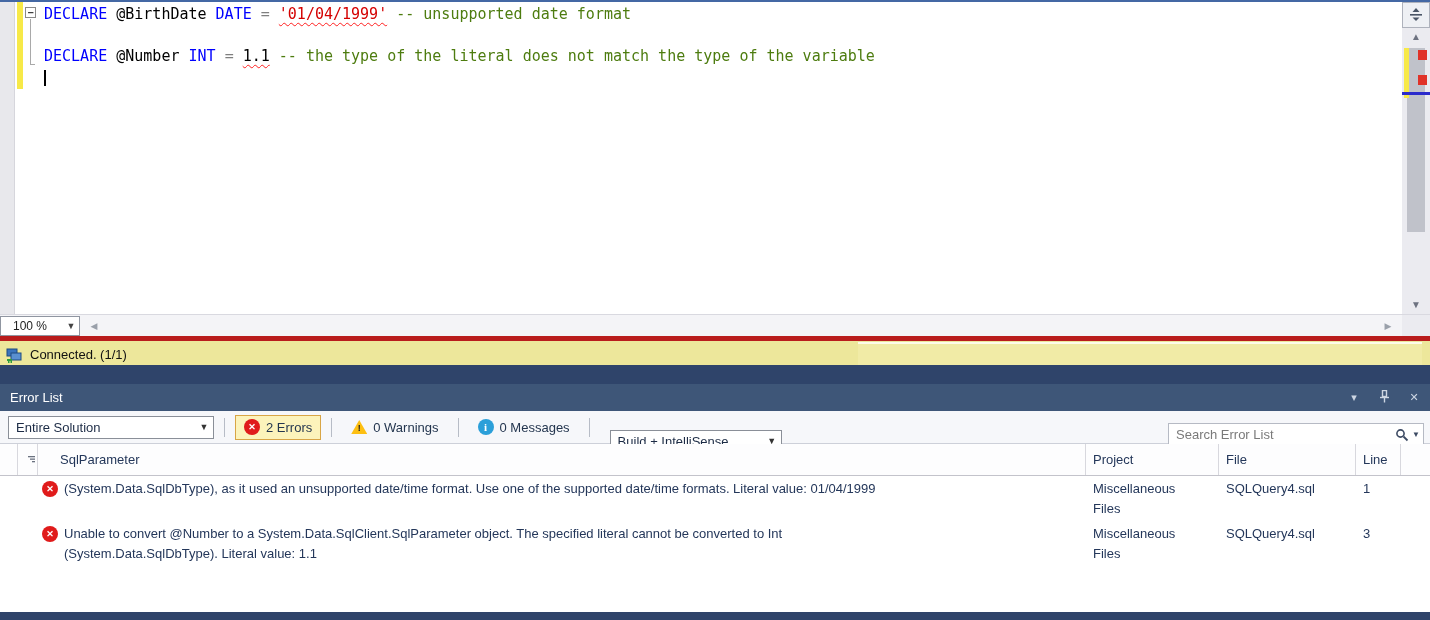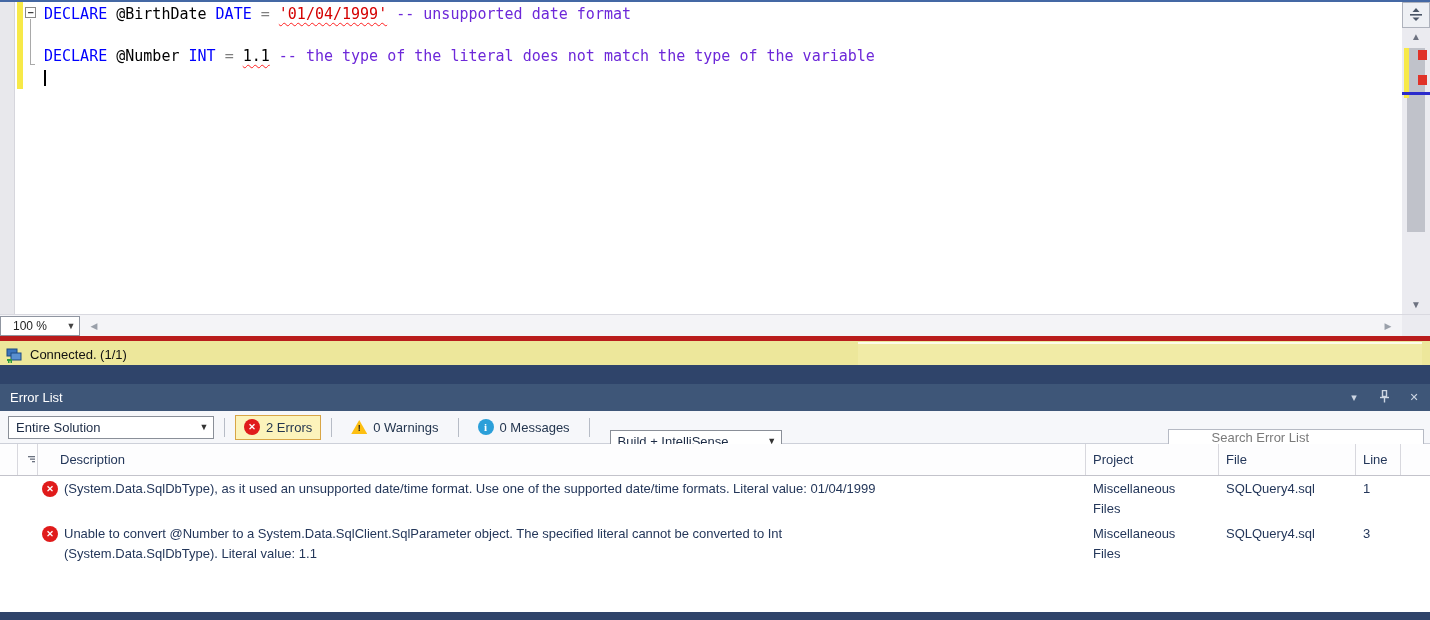--- a/index.html
+++ b/index.html
@@ -16,21 +16,21 @@
   .change-bar { position:absolute; left:17px; top:0; width:6px; height:87px; background:#f7e948; }
   .fold-margin { position:absolute; left:24px; top:0; width:16px; bottom:0; }
   .fold-box { position:absolute; left:1px; top:5px; width:11px; height:11px; border:1px solid #8a8a8a; background:#fff; color:#333; font:bold 10px/9px "DejaVu Sans Mono",monospace; text-align:center; }
   .fold-line { position:absolute; left:6px; top:17px; width:1px; height:46px; background:#a9a9a9; }
   .fold-foot { position:absolute; left:6px; top:62px; width:5px; height:1px; background:#a9a9a9; }
   .code-area { position:absolute; left:44px; top:2px; right:4px; bottom:0; font:15px/21px "DejaVu Sans Mono", monospace; color:#000; }
   .code-line { white-space:pre; height:21px; }
   .tok-keyword { color:#0000ff; }
   .tok-variable { color:#000; }
   .tok-operator { color:#7f7f7f; }
-  .tok-comment { color:#6d28d9; }
+  .tok-comment { color:#4d7c0f; }
   .tok-plain { color:#000; }
   .tok-string-error { color:#d40000; text-decoration:underline wavy #ff1f1f 1px; text-underline-offset:3px; }
   .tok-number-error { color:#000; text-decoration:underline wavy #ff1f1f 1px; text-underline-offset:3px; }
   .caret { display:inline-block; width:2px; height:16px; background:#000; vertical-align:middle; }
 
   
   .vscroll { position:absolute; top:2px; right:0; width:28px; height:312px; background:#ebebf0; }
   .splitter-btn { position:absolute; top:0; left:0; width:28px; height:26px; background:#eef0f4; border:1px solid #aeb2bc; display:flex; align-items:center; justify-content:center; }
   .vs-arrow { position:absolute; left:0; width:28px; height:14px; color:#6d7280; font-size:10px; line-height:14px; text-align:center; }
   .vs-up { top:28px; } .vs-down { top:296px; }
@@ -65,21 +65,21 @@
   .el-title-icons .ti { width:16px; text-align:center; font-size:11px; cursor:default; }
   .el-toolbar { position:absolute; top:27px; left:0; right:0; height:33px; background:#f6f7fa; border-bottom:1px solid #cdd0d9; display:flex; align-items:center; padding-left:8px; }
   .combo { height:23px; background:#fff; border:1px solid #8a8f98; display:flex; align-items:center; font-size:13px; color:#1c2b45; }
   .combo .cb-label { flex:1; padding-left:7px; white-space:nowrap; }
   .combo .cb-arrow { width:18px; text-align:center; color:#333; font-size:9px; }
   .combo-scope { width:206px; }
   .combo-source { width:172px; margin-left:10px;margin-top:28px; }
   .tb-sep { width:1px; height:19px; background:#b7bcc6; margin:0 10px; }
   .tb-btn { height:25px; display:flex; align-items:center; gap:6px; padding:0 8px; font-size:13px; color:#24364f; background:transparent; border:1px solid transparent; }
   .tb-btn-active { background:#fcf3bb; border:1px solid #d8a546; }
-  .search-box { position:absolute; right:6px; top:18px; width:256px; height:23px; background:#fff; border:1px solid #b6bac4; display:flex; align-items:center;flex-direction:column; }
+  .search-box { position:absolute; right:6px; top:12px; width:256px; height:23px; background:#fff; border:1px solid #b6bac4; display:flex; align-items:center; }
   .search-box input { flex:1; border:none; outline:none; font-family:"Liberation Sans",sans-serif; font-size:13px; color:#333; padding-left:7px; background:transparent; }
   .search-box input::placeholder { color:#7a7a7a; opacity:1; }
   .sb-arrow { width:14px; color:#3c4a63; font-size:8px; text-align:center; }
 
   
   .el-grid-header, .el-row { display:grid; grid-template-columns:18px 20px 1fr 133px 137px 45px 29px; }
   .el-grid-header { position:absolute; top:60px; left:0; right:0; height:32px; background:#fdfdfe; border-bottom:1px solid #c3c3cb; font-size:13px; color:#24375a; }
   .el-grid-header .hc { display:flex; align-items:center; border-right:1px solid #d8d8de; padding-left:7px; }
   .el-grid-header .hc:last-child { border-right:none; }
   .hc-desc { padding-left:22px !important; }
@@ -225,21 +225,21 @@
 
     <div class="el-grid-header">
       <div class="hc"></div>
       <div class="hc">
         <svg class="hdr-glyph" width="9" height="9" viewBox="0 0 9 9">
           <rect x="1" y="1" width="7" height="1.3" fill="#6b7280"></rect>
           <rect x="3" y="3.5" width="5" height="1.3" fill="#6b7280"></rect>
           <rect x="5" y="6" width="3" height="1.3" fill="#6b7280"></rect>
         </svg>
       </div>
-      <div class="hc hc-desc">Description</div>
+      <div class="hc hc-desc">SqlParameter</div>
       <div class="hc">Project</div>
       <div class="hc">File</div>
       <div class="hc">Line</div>
       <div class="hc"></div>
     </div>
 
     <div class="el-rows">
 
       <div class="el-row">
         <div></div>

